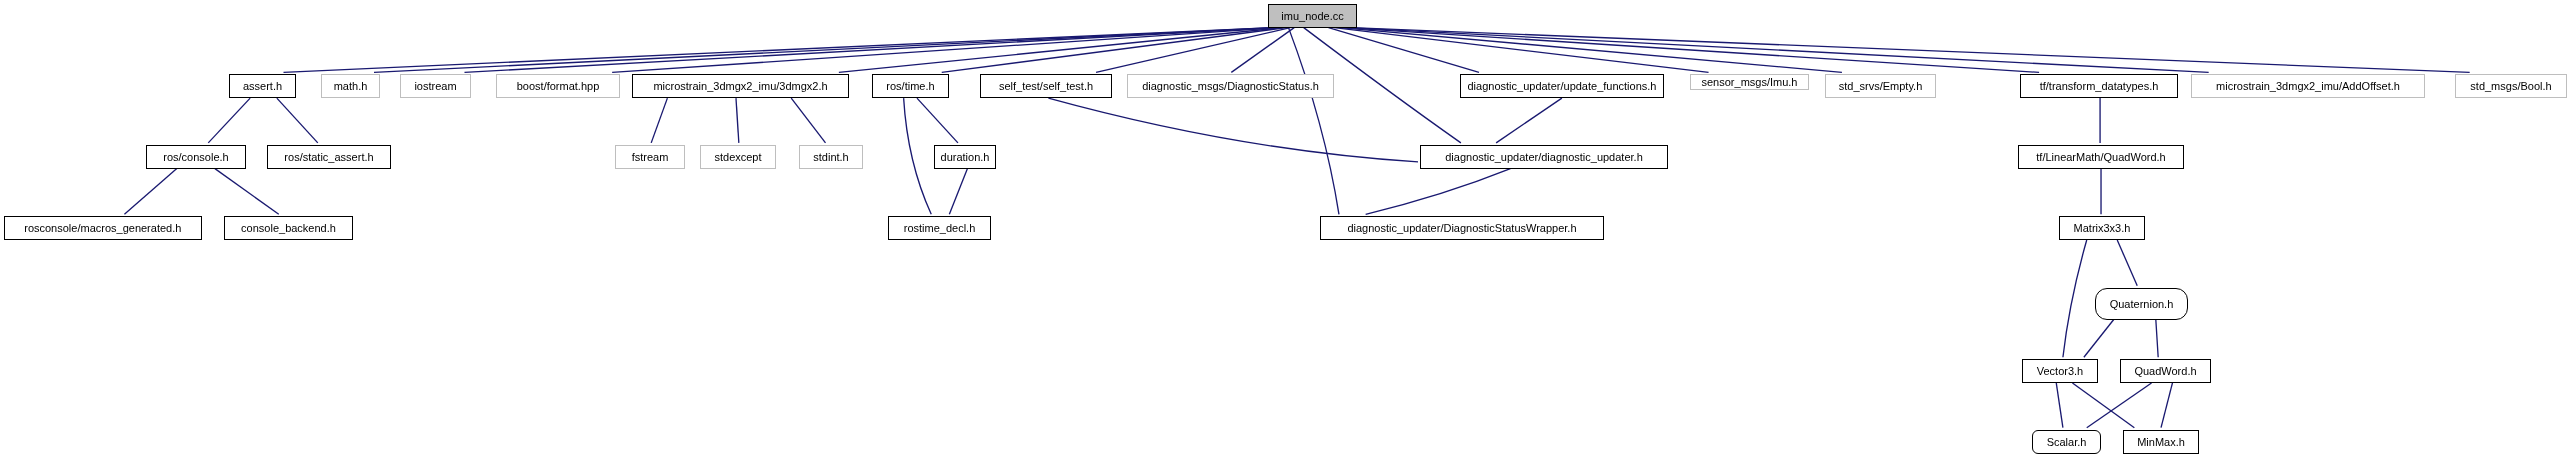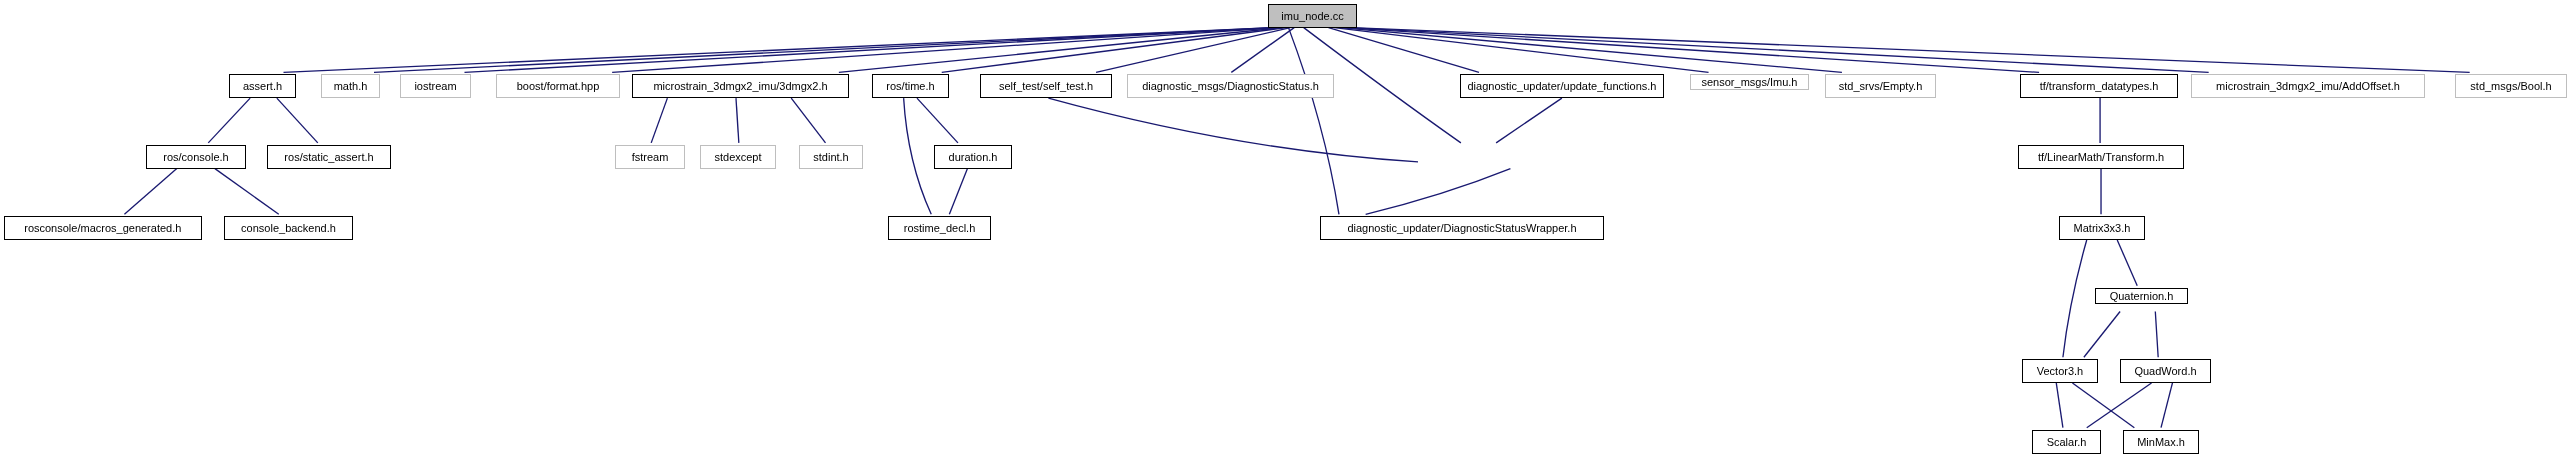--- a/index.html
+++ b/index.html
@@ -93,26 +93,27 @@
     <div class="node ext" style="left: 1690px; top: 74px; width: 119px; height: 16px;">sensor_msgs/Imu.h</div>
     <div class="node ext" style="left: 1825px; top: 74px; width: 111px; height: 24px;">std_srvs/Empty.h</div>
     <div class="node doc" style="left: 2020px; top: 74px; width: 158px; height: 24px;">tf/transform_datatypes.h</div>
     <div class="node ext" style="left: 2191px; top: 74px; width: 234px; height: 24px;">microstrain_3dmgx2_imu/AddOffset.h</div>
     <div class="node ext" style="left: 2455px; top: 74px; width: 112px; height: 24px;">std_msgs/Bool.h</div>
     <div class="node doc" style="left: 146px; top: 145px; width: 100px; height: 24px;">ros/console.h</div>
     <div class="node doc" style="left: 267px; top: 145px; width: 124px; height: 24px;">ros/static_assert.h</div>
     <div class="node ext" style="left: 615px; top: 145px; width: 70px; height: 24px;">fstream</div>
     <div class="node ext" style="left: 700px; top: 145px; width: 76px; height: 24px; text-align: right;">stdexcept</div>
     <div class="node ext" style="left: 799px; top: 145px; width: 64px; height: 24px;">stdint.h</div>
-    <div class="node doc" style="left: 934px; top: 145px; width: 78px; height: 24px;">duration.h</div>
-    <div class="node doc" style="left: 2018px; top: 145px; width: 166px; height: 24px;">tf/LinearMath/Transform.h</div>
+    <div class="node doc" style="left: 934px; top: 145px; width: 62px; height: 24px;">duration.h</div>
+    <div class="node doc" style="left: 1420px; top: 145px; width: 248px; height: 24px;">diagnostic_updater/diagnostic_updater.h</div>
+    <div class="node doc" style="left: 2018px; top: 145px; width: 166px; height: 24px;">tf/LinearMath/QuadWord.h</div>
     <div class="node doc" style="left: 3.8px; top: 216px; width: 198px; height: 24px;">rosconsole/macros_generated.h</div>
     <div class="node doc" style="left: 224px; top: 216px; width: 129px; height: 24px;">console_backend.h</div>
     <div class="node doc" style="left: 888px; top: 216px; width: 103px; height: 24px;">rostime_decl.h</div>
     <div class="node doc" style="left: 1320px; top: 216px; width: 284px; height: 24px;">diagnostic_updater/DiagnosticStatusWrapper.h</div>
     <div class="node doc" style="left: 2059px; top: 216px; width: 86px; height: 24px;">Matrix3x3.h</div>
-    <div class="node doc" style="left: 2095px; top: 288px; width: 93px; height: 16px;">Quaternion.h</div>
+    <div class="node doc" style="left: 2095px; top: 288px; width: 93px; height: 32px; border-radius: 12px;">Quaternion.h</div>
     <div class="node doc" style="left: 2022px; top: 359px; width: 76px; height: 24px;">Vector3.h</div>
     <div class="node doc" style="left: 2120px; top: 359px; width: 91px; height: 24px;">QuadWord.h</div>
-    <div class="node doc" style="left: 2032px; top: 430px; width: 69px; height: 24px;">Scalar.h</div>
+    <div class="node doc" style="left: 2032px; top: 430px; width: 69px; height: 24px; border-radius: 6px;">Scalar.h</div>
     <div class="node doc" style="left: 2123px; top: 430px; width: 76px; height: 24px;">MinMax.h</div>
   </div>
 
 
 </body></html>

